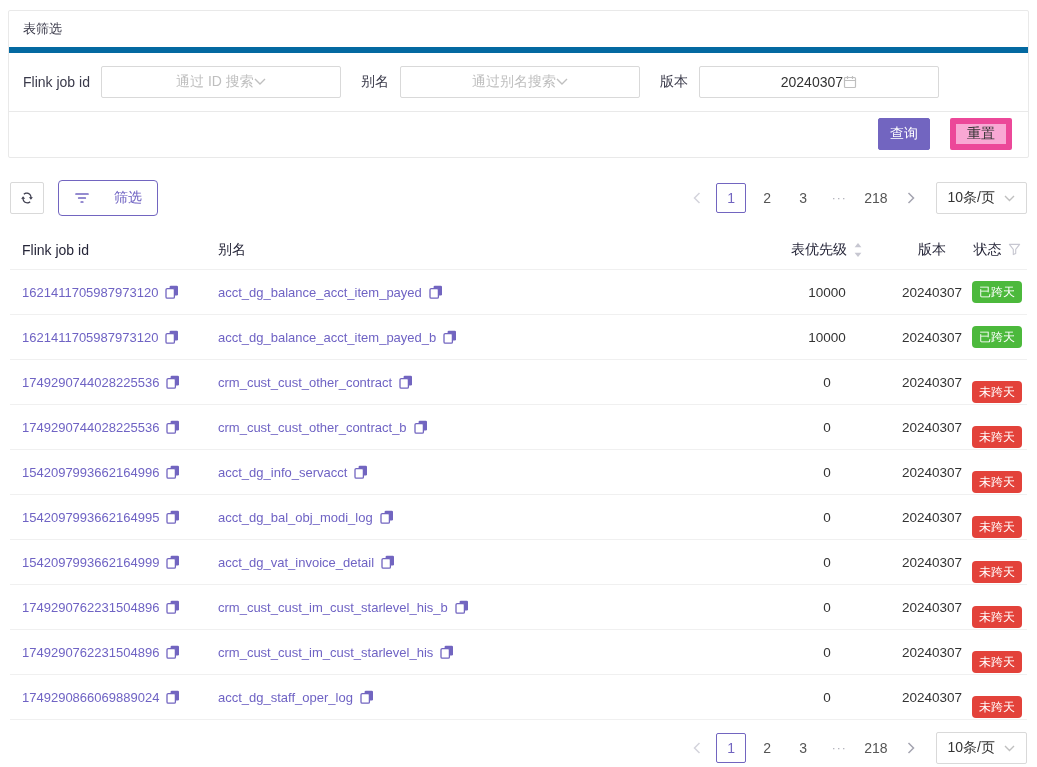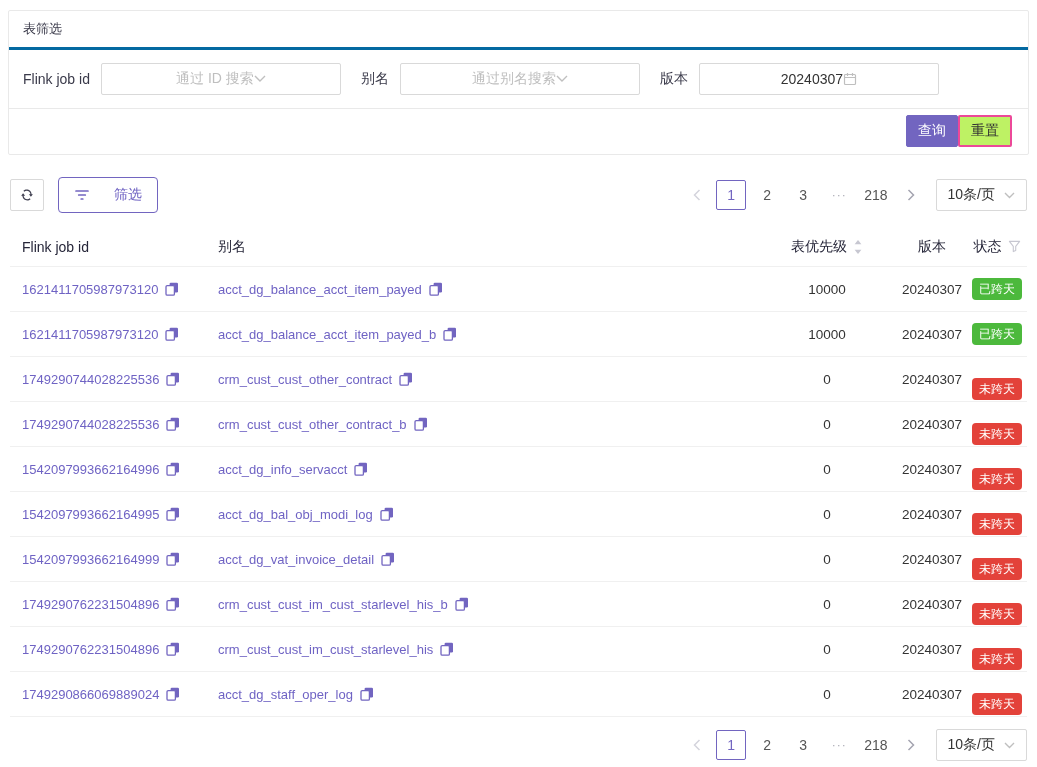--- a/index.html
+++ b/index.html
@@ -6,36 +6,36 @@
   html,body { background:#fff; }
   body {
     width:1037px; height:767px; overflow:hidden;
     font-family:"Liberation Sans","DejaVu Sans",sans-serif;
     color:#333; font-size:14px;
   }
   svg { display:block; }
 
   
   .card { margin:10px 8px 0; border:1px solid #e9e9e9; border-radius:2px; background:#fff; }
-  .card-title { padding:9px 14px; font-size:13px; color:#3a3a4a; border-bottom:3px solid #0369a1; }
+  .card-title { padding:9px 14px; font-size:13px; color:#3a3a4a; border-bottom:6px solid #0369a1; }
   .filter-row { display:flex; align-items:center; padding:13px 14px; border-bottom:1px solid #e9e9e9; }
   .field { display:flex; align-items:center; margin-right:20px; }
   .field:last-child { margin-right:0; }
   .field-label { font-size:14px; color:#3a3a4a; margin-right:11px; white-space:nowrap; }
   .control {
     width:240px; height:32px; border:1px solid #d9d9d9; border-radius:2px; background:#fff;
     display:flex; align-items:center; justify-content:center; padding:0 11px; cursor:pointer;
   }
   .placeholder { color:#bfbfbf; font-size:14px; }
   .control-value { color:#333; font-size:14px; }
-  .actions-row { display:flex; justify-content:flex-end; align-items:center; padding:6px 16px 7px; }
+  .actions-row { display:flex; justify-content:flex-end; align-items:center; gap:20px; padding:6px 16px 7px; }
   .btn { height:32px; padding:0 11px; font-size:14px; border-radius:2px; cursor:pointer;
          display:inline-flex; align-items:center; justify-content:center; font-family:inherit; }
   .btn-primary { background:#7265c0; border:1px solid #7265c0; color:#fff; }
-  .btn-default { background:#bef264; border:2px solid #ec4899; color:#333; }
+  .btn-default { background:#f9a8d4; border:6px solid #ec4899; color:#333; }
 
   
   .toolbar { margin:22px 10px 0; display:flex; align-items:center; }
   .icon-btn { width:34px; height:32px; border:1px solid #d9d9d9; border-radius:2px; background:#fff;
               display:flex; align-items:center; justify-content:center; cursor:pointer; margin-right:14px; }
   .filter-btn { height:36px; padding:0 15px; border:1px solid #7265c0; border-radius:4px; background:#fff;
                 color:#6a5dc0; font-size:14px; display:flex; align-items:center; gap:24px; cursor:pointer; margin-right:16px; }
   .summary { font-size:14px; color:#333; white-space:nowrap; }
   .summary .num { font-weight:600; }
   .num-blue { color:#1890ff; }

